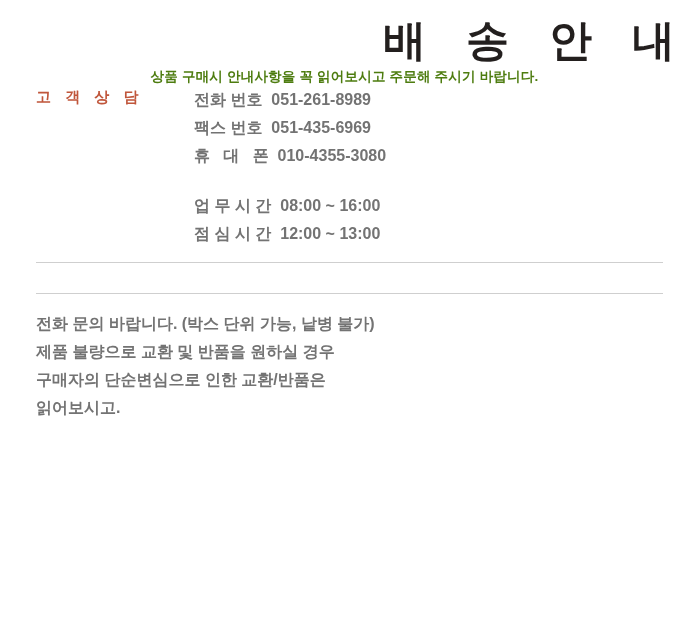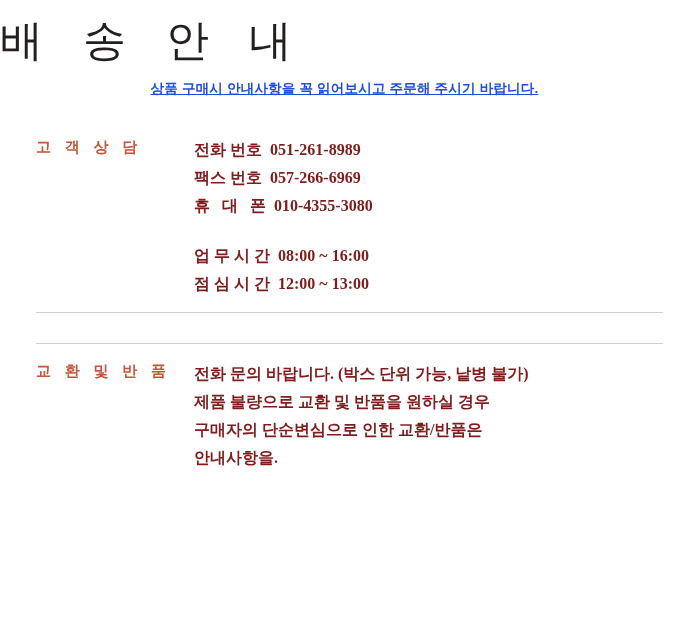--- a/index.html
+++ b/index.html
@@ -14,61 +14,57 @@
     color: #2b2b2b;
     overflow: hidden;
   }
   .page {
     position: relative;
     width: 689px;
     height: 638px;
     box-sizing: border-box;
   }
   .title {
-    text-align: left;
+    text-align: right;
     font-size: 43px;
-    font-weight: normal;
+    font-weight: bold;
     letter-spacing: 14px;
     color: #231f1e;
     padding-top: 14px;
     line-height: 1.25;
   }
   .subtitle {
     text-align: center;
     font-size: 13.5px;
     font-weight: bold;
-    color: #1d4ed8;
+    color: #4d7c0f;
     letter-spacing: 0.2px;
-    margin-top: 12px;
-    text-decoration: underline;
   }
   .sections {
-    margin-top: 38px;
     padding: 0 26px 0 36px;
-    font-family: Liberation Serif, serif;
   }
   .section {
     display: flex;
     align-items: flex-start;
   }
   .sec-label {
     width: 158px;
     flex: 0 0 158px;
     font-size: 15px;
     font-weight: bold;
     color: #c0563b;
     letter-spacing: 5px;
     padding-top: 2px;
     white-space: nowrap;
   }
   .sec-body {
     flex: 1 1 auto;
     font-size: 16px;
     font-weight: bold;
-    color: #7f1d1d;
+    color: #737373;
     line-height: 28px;
   }
   .line {
     white-space: pre;
   }
   .gap-line {
     height: 22px;
   }
   .divider {
     border: 0;
@@ -85,39 +81,38 @@
   <div class="title">배 송 안 내</div>
 
   <div class="subtitle">상품 구매시 안내사항을 꼭 읽어보시고 주문해 주시기 바랍니다.</div>
 
   <div class="sections">
 
     <div class="section sec-contact">
       <div class="sec-label">고 객 상 담</div>
       <div class="sec-body">
         <div class="line">전화 번호  051-261-8989</div>
-        <div class="line">팩스 번호  057-266-6969</div>
+        <div class="line">팩스 번호  051-435-6969</div>
         <div class="line">휴   대   폰  010-4355-3080</div>
         <div class="gap-line"></div>
         <div class="line">업 무 시 간  08:00 ~ 16:00</div>
         <div class="line">점 심 시 간  12:00 ~ 13:00</div>
       </div>
     </div>
 
     <hr class="divider">
 
     <div class="section">
     </div>
 
     <hr class="divider">
 
     <div class="section">
-      <div class="sec-label">교 환 및 반 품</div>
       <div class="sec-body">
         <div class="line">전화 문의 바랍니다. (박스 단위 가능, 낱병 불가)</div>
         <div class="line">제품 불량으로 교환 및 반품을 원하실 경우</div>
         <div class="line">구매자의 단순변심으로 인한 교환/반품은</div>
-        <div class="line">안내사항을.</div>
+        <div class="line">읽어보시고.</div>
       </div>
     </div>
 
   </div>
 </div>
 
 </body></html>

